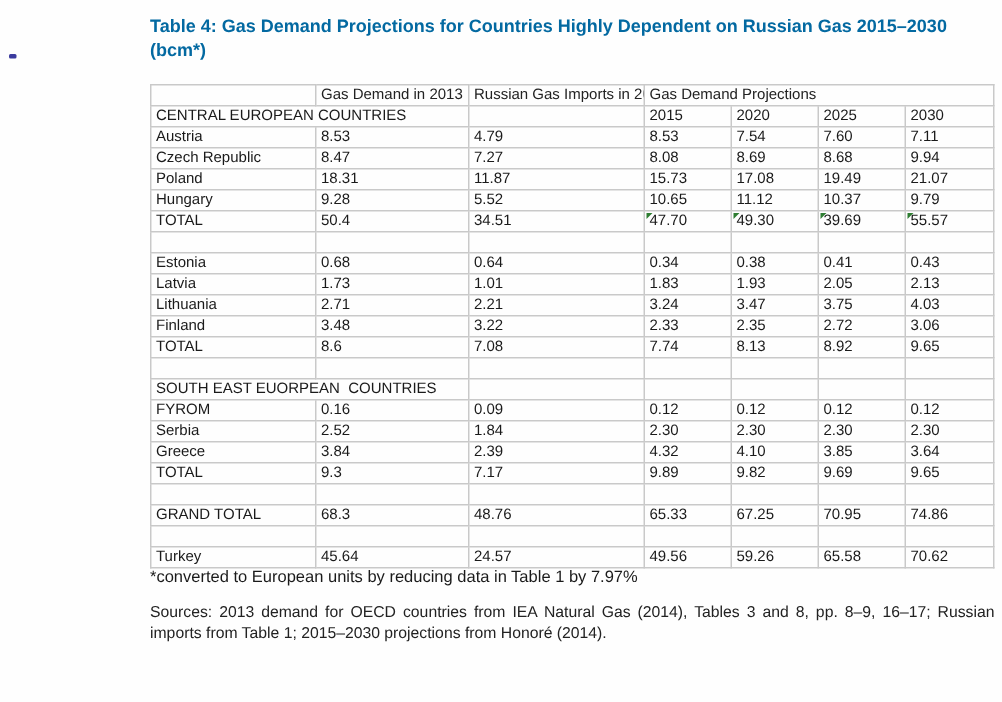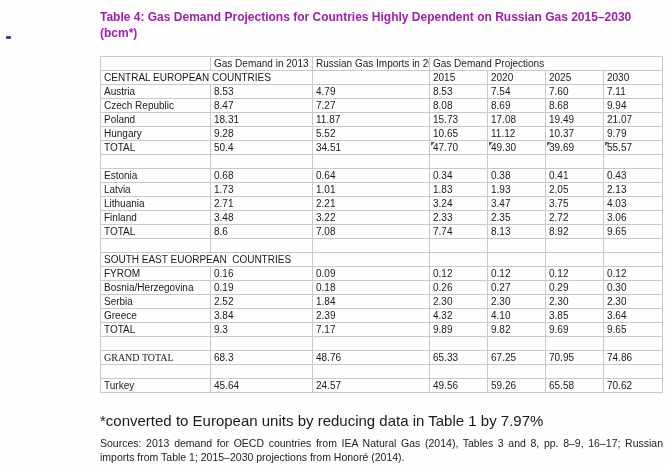--- a/index.html
+++ b/index.html
@@ -10,21 +10,21 @@
     font-family:"Liberation Sans", sans-serif;
     color:#1a1a1a;
     overflow:hidden;
   }
   .margin-mark{
     position:absolute;left:6px;top:36px;
     width:5px;height:3px;border-radius:1px;
     background:#3b3b9e;
   }
   .content{position:absolute;left:100px;top:9px;width:563px;}
-  .title{font-weight:bold;font-size:12px;line-height:16px;color:#a21caf;}
+  .title{font-weight:bold;font-size:12px;line-height:16px;color:#0369a1;}
   table.demand{
     margin-top:15px;
     border-collapse:collapse;
     table-layout:fixed;
     width:562px;
   }
   table.demand td{
     border:1px solid #c9c9c9;
     font-size:10px;
     line-height:13px;
@@ -34,29 +34,29 @@
     overflow:hidden;
     font-weight:normal;
     text-align:left;
     position:relative;
   }
   td.colhead{text-align:center;font-size:9.5px;color:#222;}
   td.num{text-align:center;}
   td.section-label{font-weight:bold;}
   td.year-cell{font-weight:bold;text-align:center;}
   td.total-label{font-weight:bold;text-align:right;}
-  td.grand-label{font-weight:bold;font-family:Liberation Serif, serif;}
+  td.grand-label{font-weight:bold;}
   td.flag::before{
     content:"";
     position:absolute;top:1px;left:1px;
     width:0;height:0;
     border-top:4px solid #2e7d32;
     border-right:4px solid transparent;
   }
-  .footnote{margin-top:21px;font-size:15px;line-height:13px;}
+  .footnote{margin-top:0;font-size:11px;line-height:13px;}
   .sources{
     margin-top:9px;
     font-size:10.5px;line-height:14px;
     text-align:justify;
     color:#222;
   }
 </style>
 </head>
 <body>
 
@@ -213,29 +213,20 @@
           <tr>
             <td>FYROM</td>
             <td class="num">0.16</td>
             <td class="num">0.09</td>
             <td class="num">0.12</td>
             <td class="num">0.12</td>
             <td class="num">0.12</td>
             <td class="num">0.12</td>
           </tr>
           <tr>
-            <td>Bosnia/Herzegovina</td>
-            <td class="num">0.19</td>
-            <td class="num">0.18</td>
-            <td class="num">0.26</td>
-            <td class="num">0.27</td>
-            <td class="num">0.29</td>
-            <td class="num">0.30</td>
-          </tr>
-          <tr>
             <td>Serbia</td>
             <td class="num">2.52</td>
             <td class="num">1.84</td>
             <td class="num">2.30</td>
             <td class="num">2.30</td>
             <td class="num">2.30</td>
             <td class="num">2.30</td>
           </tr>
           <tr>
             <td>Greece</td>

